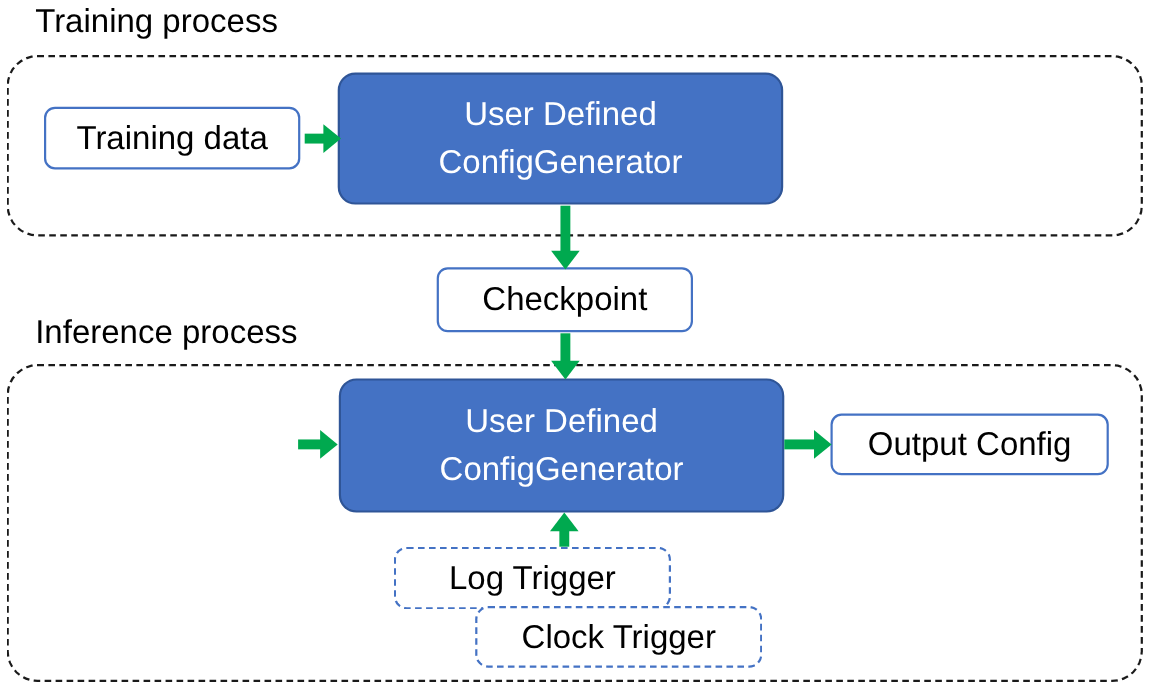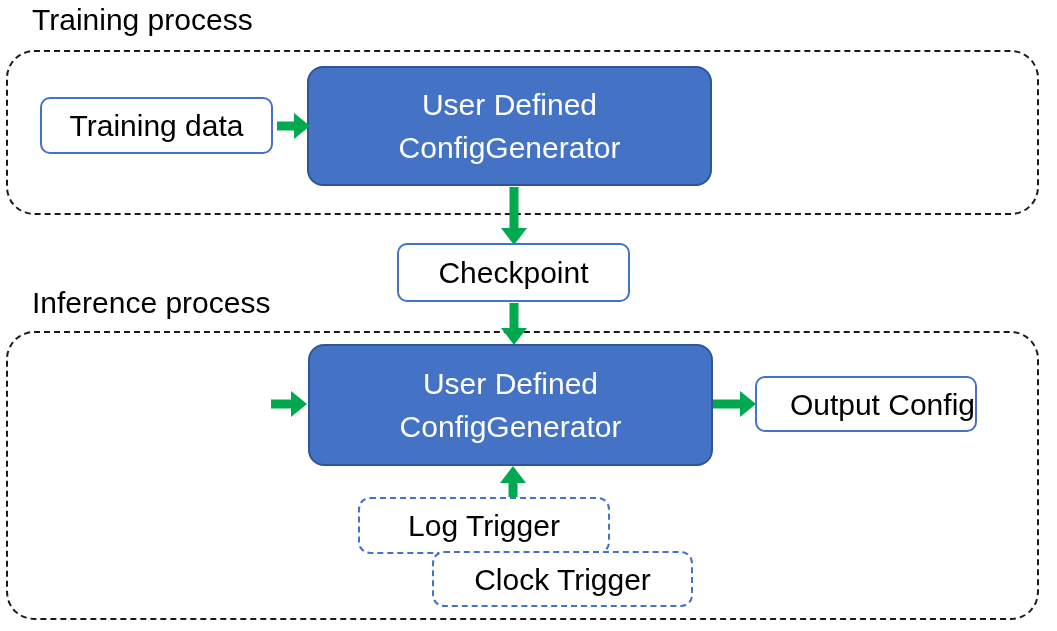--- a/index.html
+++ b/index.html
@@ -111,21 +111,21 @@
   <div class="node io" style="left:397px; top:243px; width:233px; height:59px;">
     <span>Checkpoint</span>
   </div>
 
 
   <div class="node generator" style="left:308px; top:344px; width:405px; height:122px;">
     <span>User Defined
 ConfigGenerator</span>
   </div>
 
-  <div class="node io" style="left:755px; top:376px; width:222px; height:56px;justify-content:flex-end;">
+  <div class="node io" style="left:755px; top:376px; width:253px; height:56px;">
     <span>Output Config</span>
   </div>
 
   <div class="node trigger" style="left:358px; top:497px; width:252px; height:57px;">
     <span>Log Trigger</span>
   </div>
 
   <div class="node trigger" style="left:432px; top:551px; width:261px; height:56px;">
     <span>Clock Trigger</span>
   </div>

